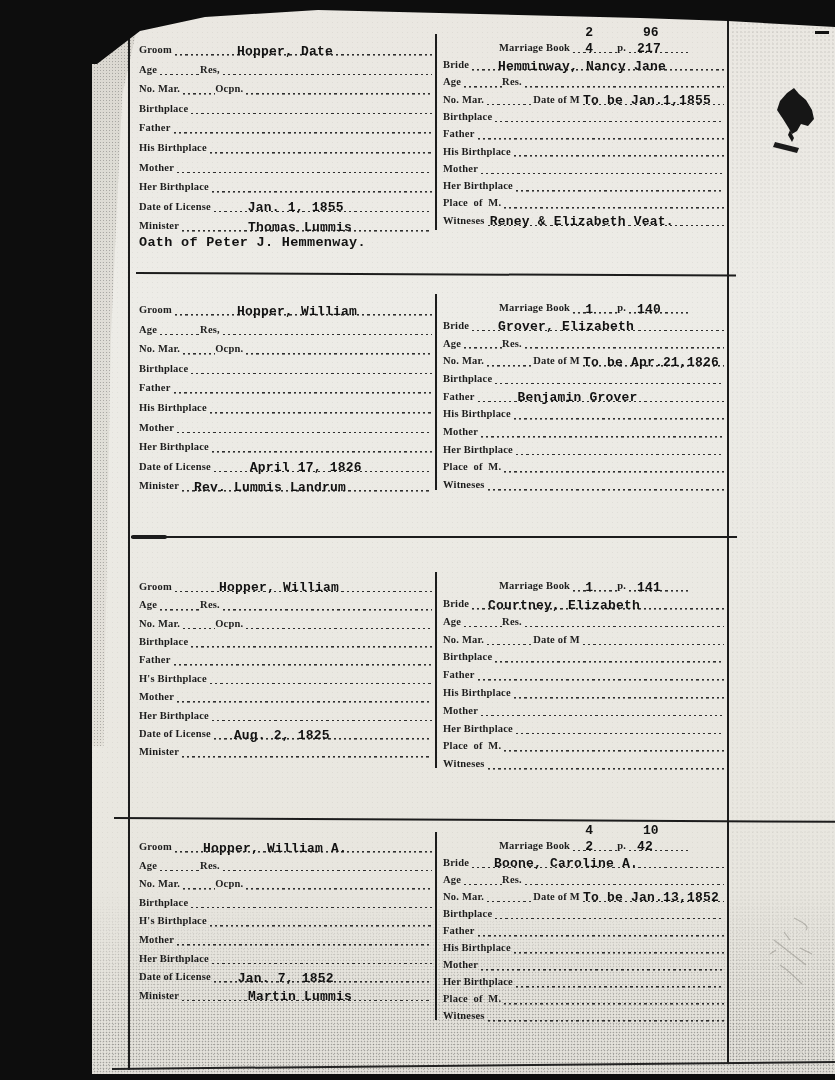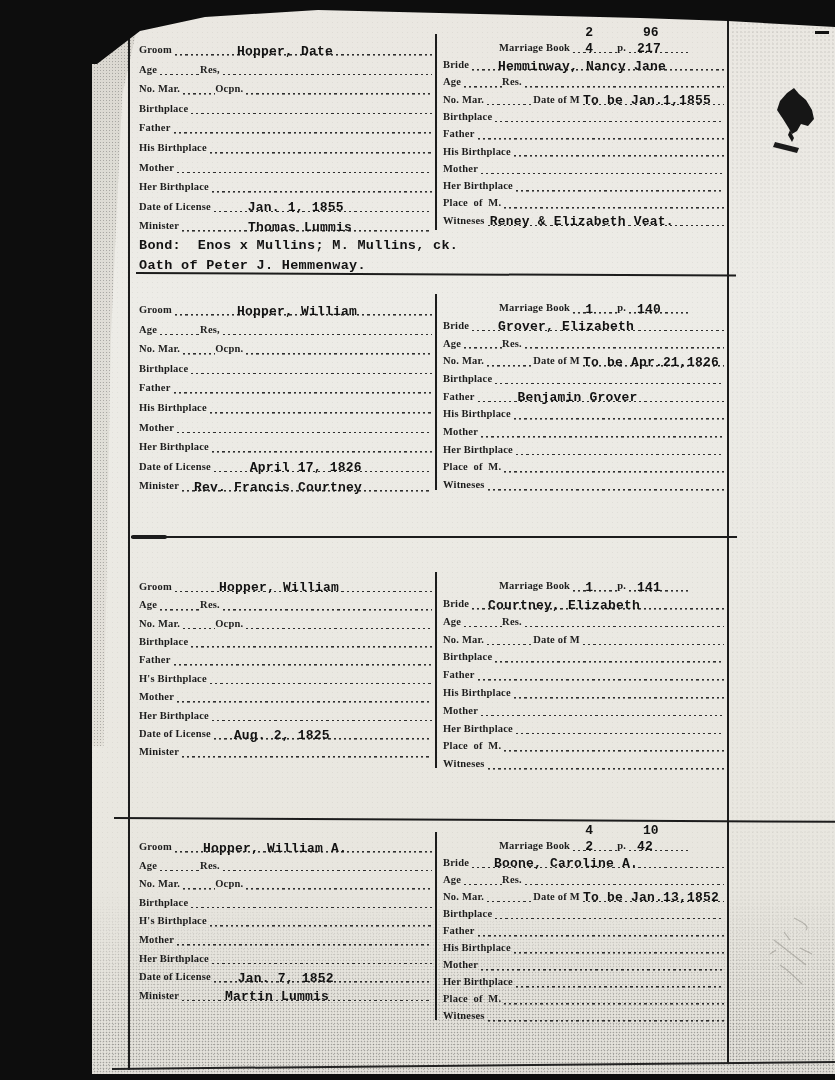--- a/index.html
+++ b/index.html
@@ -123,21 +123,20 @@
             <div class="seg flex">
               <span class="val" style="left: 34px;">Jan. 1, 1855</span>
             </div>
           </div>
           <div class="row" style="height: 19.6px;">
             <span class="lbl">Minister</span>
             <div class="seg flex">
               <span class="val" style="left: 66px;">Thomas Lummis</span>
             </div>
           </div>
-          <div class="note" style="margin-top: 6px;">Bond:  Enos x Mullins; M. Mullins, ck.</div>
           <div class="note" style="margin-top: 3px;">Oath of Peter J. Hemmenway.</div>
         </div>
         <div class="col colR" style="top: 26px;">
           <div class="row" style="height: 17.3px;">
             <span class="lbl" style="margin-left: 56px;">Marriage Book</span>
             <div class="seg" style="width: 44px;">
               <span class="val" style="left: 12px;">4</span>
               <span class="corr" style="left: 12px;">2</span>
             </div>
             <span class="lbl">p.</span>
@@ -241,21 +240,21 @@
           </div>
           <div class="row" style="height: 19.6px;">
             <span class="lbl">Date of License</span>
             <div class="seg flex">
               <span class="val" style="left: 36px;">April 17, 1826</span>
             </div>
           </div>
           <div class="row" style="height: 19.6px;">
             <span class="lbl">Minister</span>
             <div class="seg flex">
-              <span class="val" style="left: 12px;">Rev. Francis Courtney</span>
+              <span class="val" style="left: 12px;">Rev. Lummis Landrum</span>
             </div>
           </div>
         </div>
         <div class="col colR" style="top: 20px;">
           <div class="row" style="height: 17.7px;">
             <span class="lbl" style="margin-left: 56px;">Marriage Book</span>
             <div class="seg" style="width: 44px;">
               <span class="val" style="left: 12px;">1</span>
             </div>
             <span class="lbl">p.</span>
@@ -465,21 +464,21 @@
           </div>
           <div class="row" style="height: 18.6px;">
             <span class="lbl">Date of License</span>
             <div class="seg flex">
               <span class="val" style="left: 24px;">Jan. 7, 1852</span>
             </div>
           </div>
           <div class="row" style="height: 18.6px;">
             <span class="lbl">Minister</span>
             <div class="seg flex">
-              <span class="val" style="left: 1px; padding-left: 42px;">Martin Lummis</span>
+              <span class="val" style="left: 24px; padding-left: 42px;">Martin Lummis</span>
             </div>
           </div>
         </div>
         <div class="col colR" style="top: 12px;">
           <div class="row" style="height: 17.1px;">
             <span class="lbl" style="margin-left: 56px;">Marriage Book</span>
             <div class="seg" style="width: 44px;">
               <span class="val" style="left: 12px;">2</span>
               <span class="corr" style="left: 12px;">4</span>
             </div>

